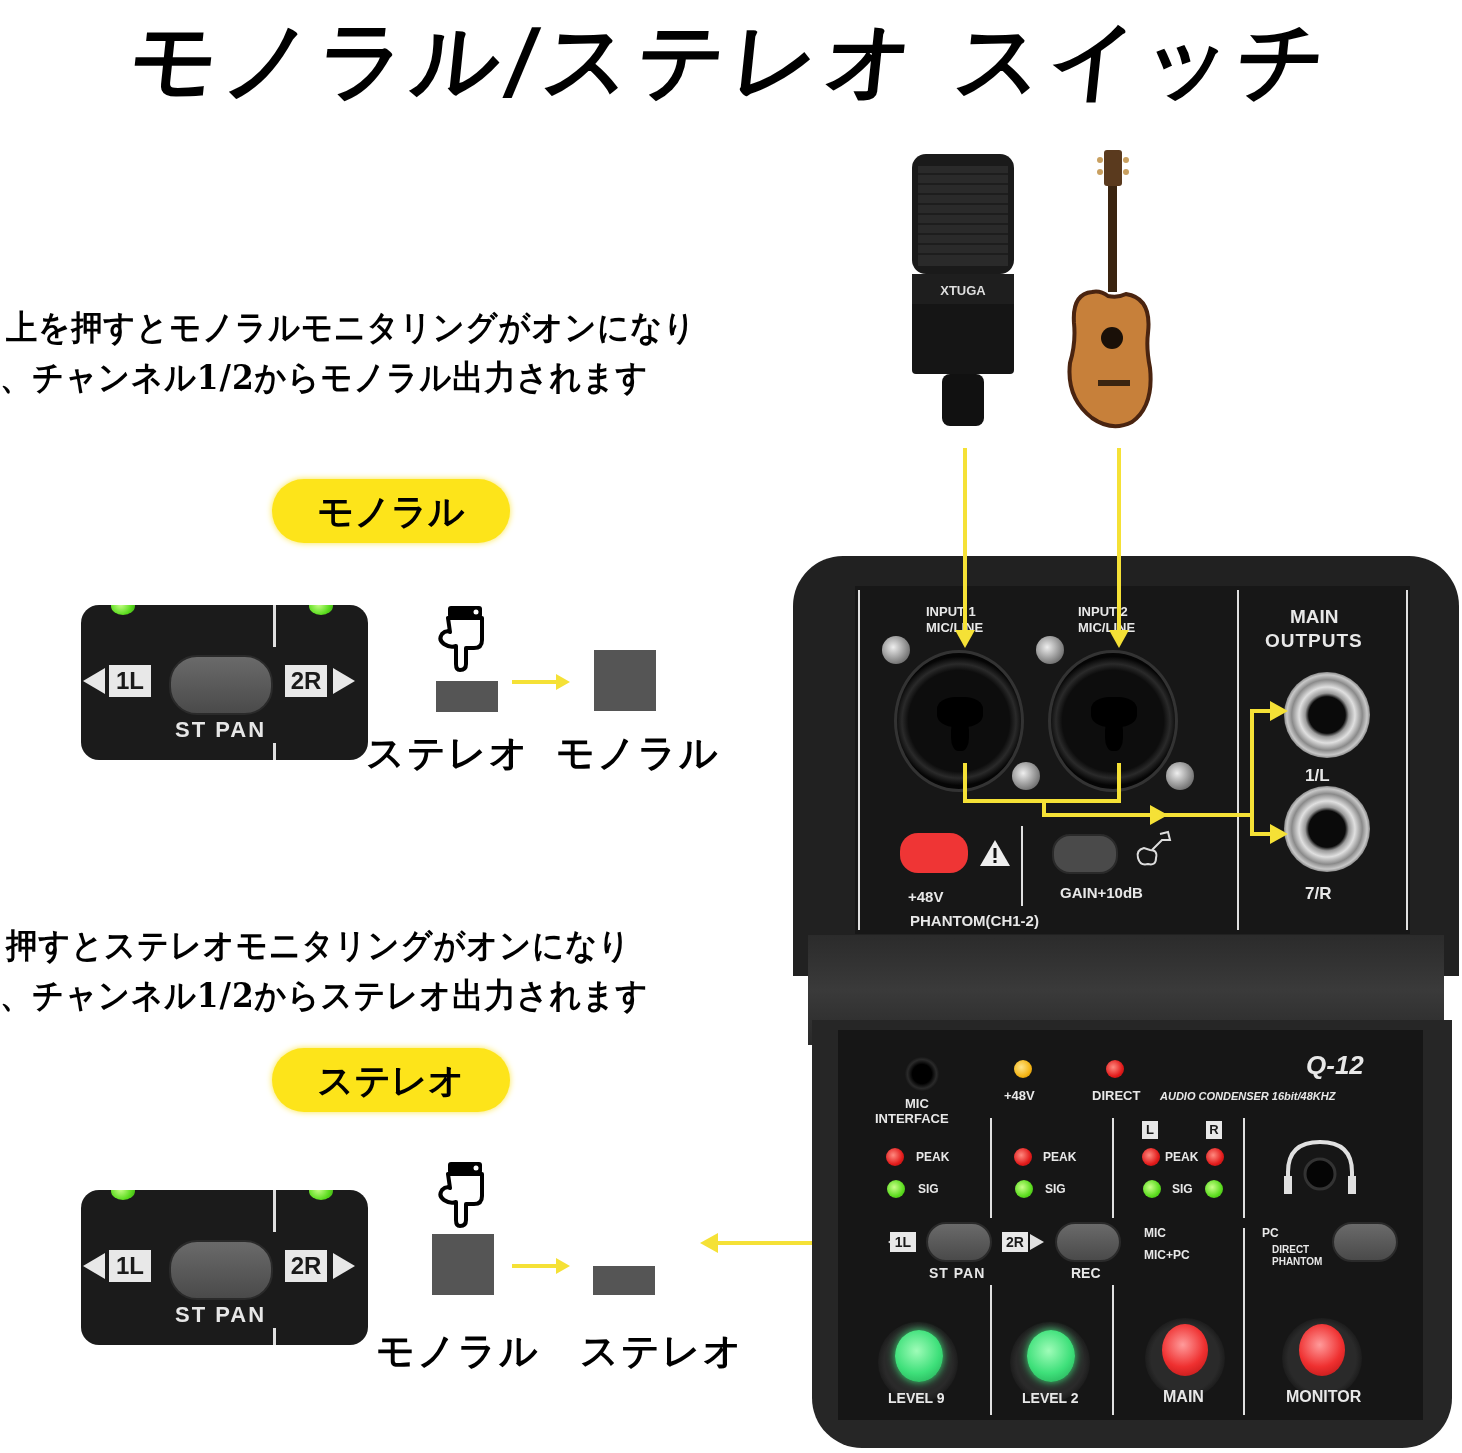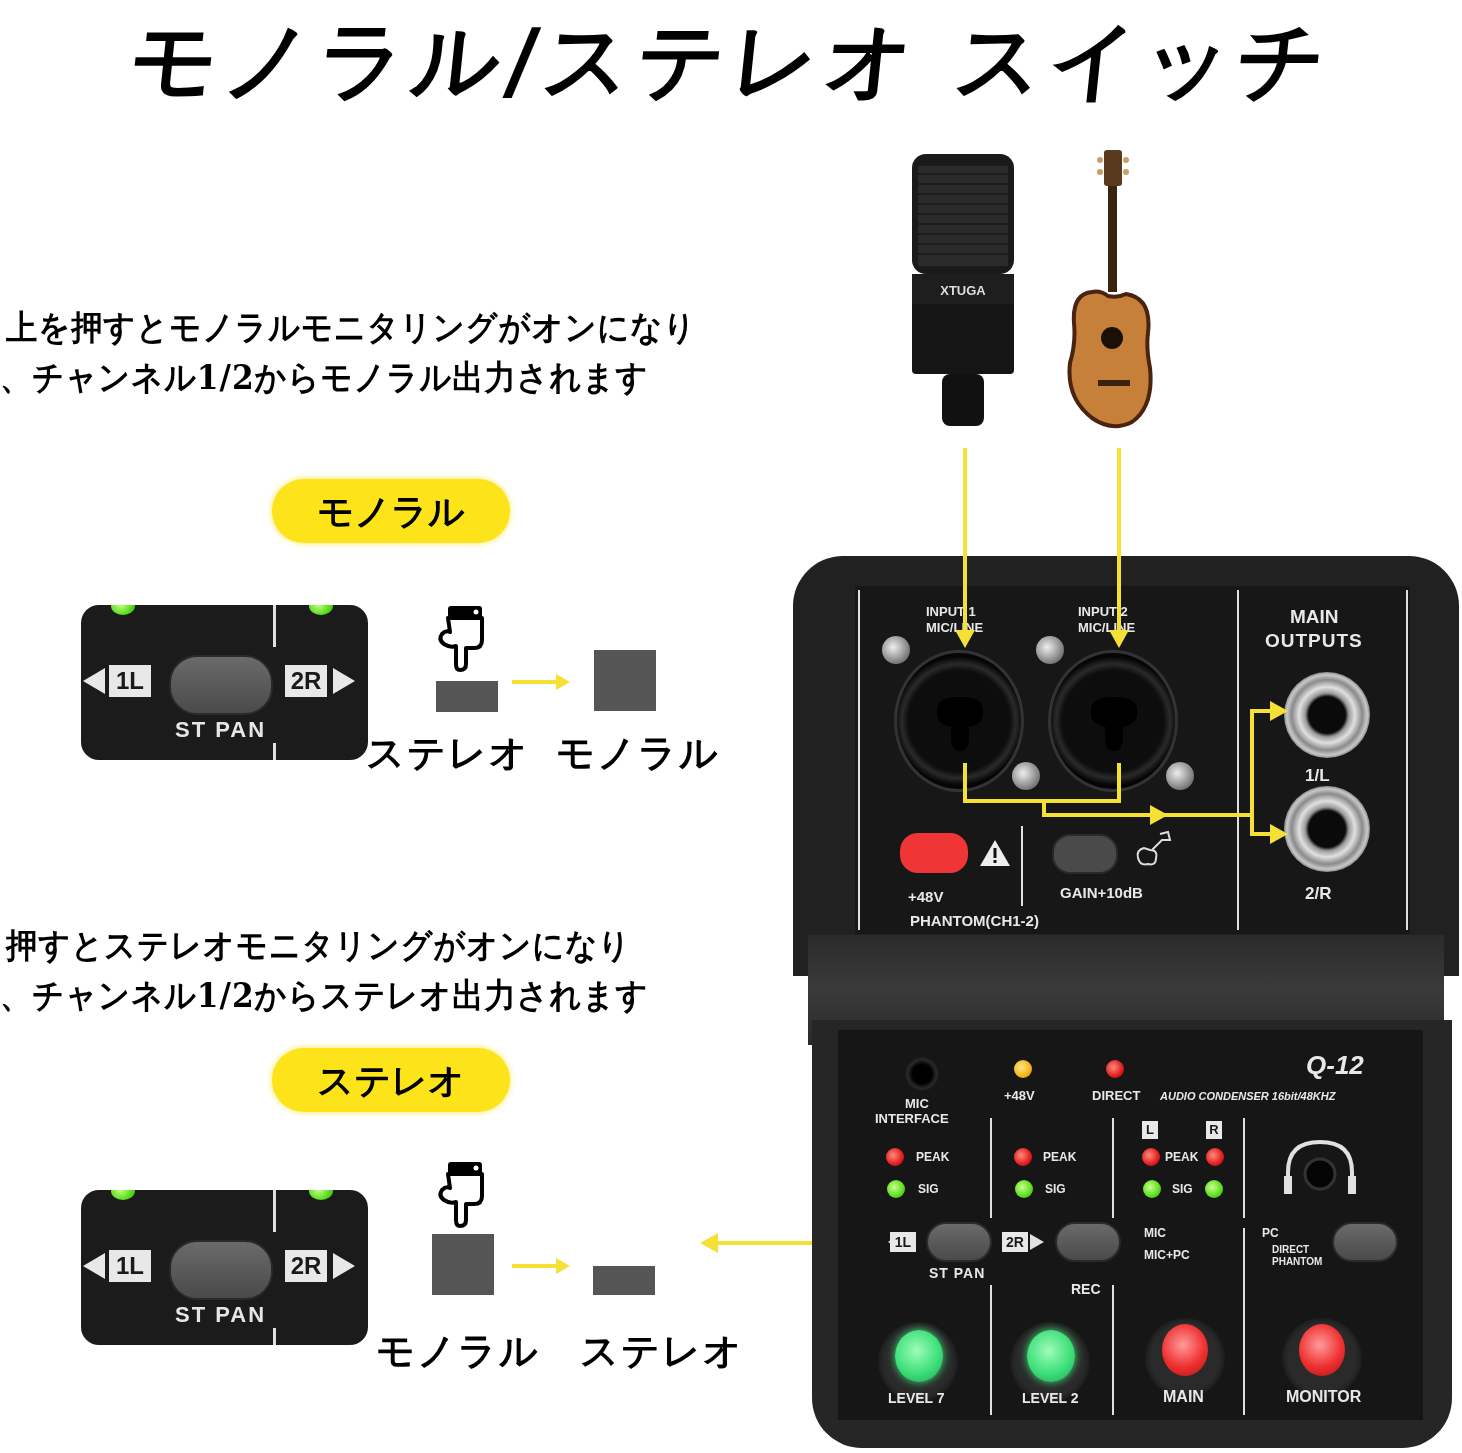--- a/index.html
+++ b/index.html
@@ -162,21 +162,21 @@
 <div class="combo" style="left:1048px; top:650px; width:130px; height:142px;">
   <div class="combo-hole" style="left:40px; top:44px; width:46px; height:30px;"></div>
   <div class="combo-hole" style="left:54px; top:64px; width:18px; height:34px;"></div>
 </div>
 
 <div class="sans" style="left:1290px; top:606px; font-size:19px;">MAIN</div>
 <div class="sans" style="left:1265px; top:630px; font-size:19px; letter-spacing:1px;">OUTPUTS</div>
 <div class="jack" style="left:1284px; top:672px; width:86px; height:86px;"></div>
 <div class="sans" style="left:1305px; top:766px; font-size:17px;">1/L</div>
 <div class="jack" style="left:1284px; top:786px; width:86px; height:86px;"></div>
-<div class="sans" style="left:1305px; top:884px; font-size:17px;">2/R</div>
+<div class="sans" style="left:1305px; top:884px; font-size:17px;">7/R</div>
 
 <div class="device-btn" style="left:900px; top:833px; width:68px; height:40px; background:#ef3535;"></div>
 <svg class="abs" style="left:978px; top:838px;" width="34" height="30" viewBox="0 0 34 30">
   <path d="M17 2 L32 28 L2 28 Z" fill="#eee"></path>
   <rect x="15.5" y="10" width="3" height="10" fill="#111"></rect>
     <rect x="15.5" y="22" width="3" height="3" fill="#111"></rect>
 </svg>
 <div class="sans" style="left:908px; top:888px; font-size:15px;">+48V</div>
 <div class="sans" style="left:910px; top:912px; font-size:15px;">PHANTOM(CH1-2)</div>
 <div class="device-btn" style="left:1052px; top:834px; width:66px; height:40px; background:#4a4a4a; border:2px solid #2a2a2a;"></div>
@@ -245,31 +245,31 @@
   <circle cx="40" cy="38" r="15" fill="#050505" stroke="#333" stroke-width="3"></circle>
 </svg>
 
 <div class="abs" style="left:882px; top:1234px; width:18px; height:0; border-top:8px solid transparent; border-bottom:8px solid transparent; border-right:12px solid #e0e0e0;"></div>
 <div class="lbl-box" style="left:890px; top:1232px; width:26px; height:20px; font-size:14px; line-height:20px;">1L</div>
 <div class="pan-btn" style="left:926px; top:1222px; width:66px; height:40px; border-radius:20px;"></div>
 <div class="lbl-box" style="left:1002px; top:1232px; width:26px; height:20px; font-size:14px; line-height:20px;">2R</div>
 <div class="abs" style="left:1030px; top:1234px; width:0; height:0; border-top:8px solid transparent; border-bottom:8px solid transparent; border-left:14px solid #e0e0e0;"></div>
 <div class="sans" style="left:929px; top:1265px; font-size:14px; letter-spacing:1px;">ST PAN</div>
 <div class="pan-btn" style="left:1055px; top:1222px; width:66px; height:40px; border-radius:20px;"></div>
-<div class="sans" style="left:1071px; top:1265px; font-size:14px;margin-top:16px;">REC</div>
+<div class="sans" style="left:1071px; top:1265px; font-size:14px;">REC</div>
 <div class="sans" style="left:1144px; top:1226px; font-size:12px;">MIC</div>
 <div class="sans" style="left:1144px; top:1248px; font-size:12px;">MIC+PC</div>
 <div class="sans" style="left:1262px; top:1226px; font-size:12px;">PC</div>
 <div class="sans" style="left:1272px; top:1244px; font-size:10px;">DIRECT</div>
 <div class="sans" style="left:1272px; top:1256px; font-size:10px;">PHANTOM</div>
 <div class="pan-btn" style="left:1332px; top:1222px; width:66px; height:40px; border-radius:20px;"></div>
 
 <div class="knob" style="left:878px; top:1322px; width:80px; height:80px; background:radial-gradient(circle, #2a2a2a 60%, #111 80%);"></div>
 <div class="knob" style="left:895px; top:1330px; width:48px; height:52px; background:radial-gradient(circle at 45% 40%, #9ffcb8, #3ee07a 55%, #20a050); box-shadow:0 0 8px #3ee07a;"></div>
-<div class="sans" style="left:888px; top:1390px; font-size:14px;">LEVEL 7</div>
+<div class="sans" style="left:888px; top:1390px; font-size:14px;">LEVEL 9</div>
 
 <div class="knob" style="left:1010px; top:1322px; width:80px; height:80px; background:radial-gradient(circle, #2a2a2a 60%, #111 80%);"></div>
 <div class="knob" style="left:1027px; top:1330px; width:48px; height:52px; background:radial-gradient(circle at 45% 40%, #9ffcb8, #3ee07a 55%, #20a050); box-shadow:0 0 8px #3ee07a;"></div>
 <div class="sans" style="left:1022px; top:1390px; font-size:14px;">LEVEL 2</div>
 
 <div class="knob" style="left:1145px; top:1318px; width:80px; height:80px; background:radial-gradient(circle, #2a2a2a 60%, #111 80%);"></div>
 <div class="knob" style="left:1162px; top:1324px; width:46px; height:52px; background:radial-gradient(circle at 45% 40%, #ff9b9b, #ef3030 55%, #b01010);"></div>
 <div class="sans" style="left:1163px; top:1388px; font-size:16px;">MAIN</div>
 
 <div class="knob" style="left:1282px; top:1318px; width:80px; height:80px; background:radial-gradient(circle, #2a2a2a 60%, #111 80%);"></div>

